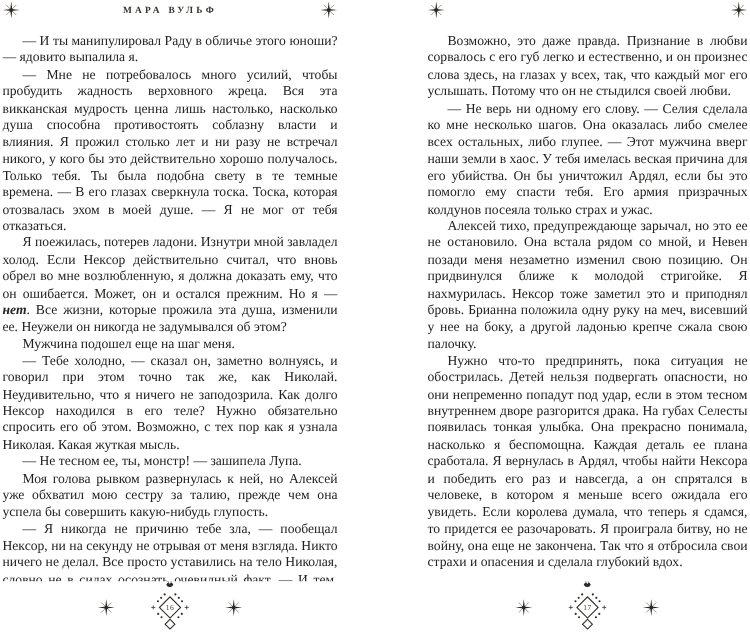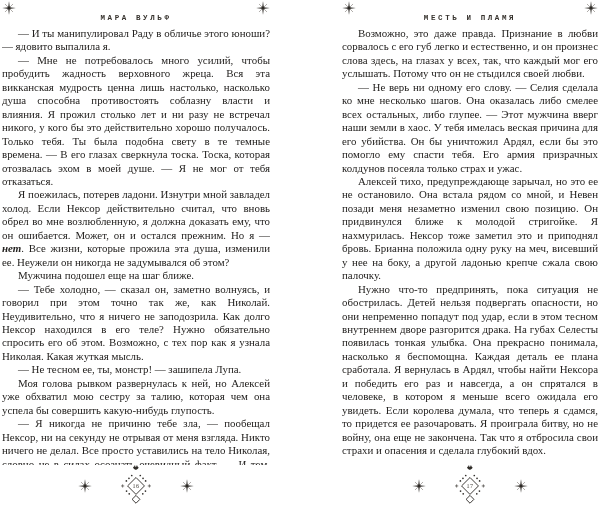--- a/index.html
+++ b/index.html
@@ -10,23 +10,23 @@
   }
   .spread{position:absolute;inset:0;background:#ffffff;}
   .page{position:absolute;top:0;height:506px;display:flex;flex-direction:column;}
   .page-left{left:2px;width:268px;}
   .page-right{left:342px;width:256px;}
 
   .page-header{
     position:relative;height:26px;flex:0 0 auto;
   }
   .running-title{
-    position:absolute;left:14px;right:14px;top:14px;
+    position:absolute;left:14px;right:14px;top:3px;
     text-align:center;
-    font-family:Liberation Mono, monospace;
+    font-family:Liberation Serif, serif;
     font-size:7.5px;font-weight:600;letter-spacing:2.6px;
     color:#37332e;white-space:nowrap;
   }
   .hdr-star{position:absolute;top:1px;}
   .hdr-star.left{left:0px;}
   .hdr-star.right{right:0px;}
 
   .page-body{
     flex:1 1 auto;overflow:hidden;
     font-size:10.9px;line-height:13.45px;color:#242220;
@@ -81,24 +81,24 @@
     <circle cx="8" cy="8" r="1.7"></circle>
   </g>
 </svg>
         </span>
     </header>
 
     <div class="page-body">
         <p><span>— И ты манипулировал Раду в обличье этого юноши? — ядовито выпалила я.</span></p>
         <p><span>— Мне не потребовалось много усилий, чтобы пробудить жадность верховного жреца. Вся эта викканская мудрость ценна лишь настолько, насколько душа способна противостоять соблазну власти и влияния. Я прожил столько лет и ни разу не встречал никого, у кого бы это действительно хорошо получалось. Только тебя. Ты была подобна свету в те темные времена. — В его глазах сверкнула тоска. Тоска, которая отозвалась эхом в моей душе. — Я не мог от тебя отказаться.</span></p>
         <p><span>Я поежилась, потерев ладони. Изнутри мной завладел холод. Если Нексор действительно считал, что вновь обрел во мне возлюбленную, я должна доказать ему, что он ошибается. Может, он и остался прежним. Но я — </span><span class="em">нет</span><span>. Все жизни, которые прожила эта душа, изменили ее. Неужели он никогда не задумывался об этом?</span></p>
-        <p><span>Мужчина подошел еще на шаг ближе.</span></p>
+        <p><span>Мужчина подошел еще на шаг меня.</span></p>
         <p><span>— Тебе холодно, — сказал он, заметно волнуясь, и говорил при этом точно так же, как Николай. Неудивительно, что я ничего не заподозрила. Как долго Нексор находился в его теле? Нужно обязательно спросить его об этом. Возможно, с тех пор как я узнала Николая. Какая жуткая мысль.</span></p>
         <p><span>— Не тесном ее, ты, монстр! — зашипела Лупа.</span></p>
-        <p><span>Моя голова рывком развернулась к ней, но Алексей уже обхватил мою сестру за талию, которая чем она успела бы совершить какую-нибудь глупость.</span></p>
+        <p><span>Моя голова рывком развернулась к ней, но Алексей уже обхватил мою сестру за талию, прежде чем она успела бы совершить какую-нибудь глупость.</span></p>
         <p><span>— Я никогда не причиню тебе зла, — пообещал Нексор, ни на секунду не отрывая от меня взгляда. Никто ничего не делал. Все просто уставились на тело Николая, словно не в силах осознать очевидный факт. — И тем, кто</span></p>
       </div>
 
     <footer class="page-footer">
       <span class="sparkle-slot">
           <svg class="sparkle" width="14" height="14" viewBox="0 0 16 16" style="display: block;">
   <g stroke="#5b564f" stroke-width="0.55">
     <line x1="3.4" y1="3.4" x2="12.6" y2="12.6"></line>
     <line x1="12.6" y1="3.4" x2="3.4" y2="12.6"></line>
   </g>
@@ -167,21 +167,20 @@
     <line x1="3.4" y1="3.4" x2="12.6" y2="12.6"></line>
     <line x1="12.6" y1="3.4" x2="3.4" y2="12.6"></line>
   </g>
   <g fill="#2d2a26">
     <path d="M8 0.2 L9 8 L8 15.8 L7 8 Z"></path>
     <path d="M0.2 8 L8 7 L15.8 8 L8 9 Z"></path>
     <circle cx="8" cy="8" r="1.7"></circle>
   </g>
 </svg>
         </span>
-      <div class="running-title">МЕСТЬ И ПЛАМЯ</div>
       <span class="hdr-star right sparkle-slot">
           <svg class="sparkle" width="14" height="14" viewBox="0 0 16 16" style="display: block;">
   <g stroke="#5b564f" stroke-width="0.55">
     <line x1="3.4" y1="3.4" x2="12.6" y2="12.6"></line>
     <line x1="12.6" y1="3.4" x2="3.4" y2="12.6"></line>
   </g>
   <g fill="#2d2a26">
     <path d="M8 0.2 L9 8 L8 15.8 L7 8 Z"></path>
     <path d="M0.2 8 L8 7 L15.8 8 L8 9 Z"></path>
     <circle cx="8" cy="8" r="1.7"></circle>

